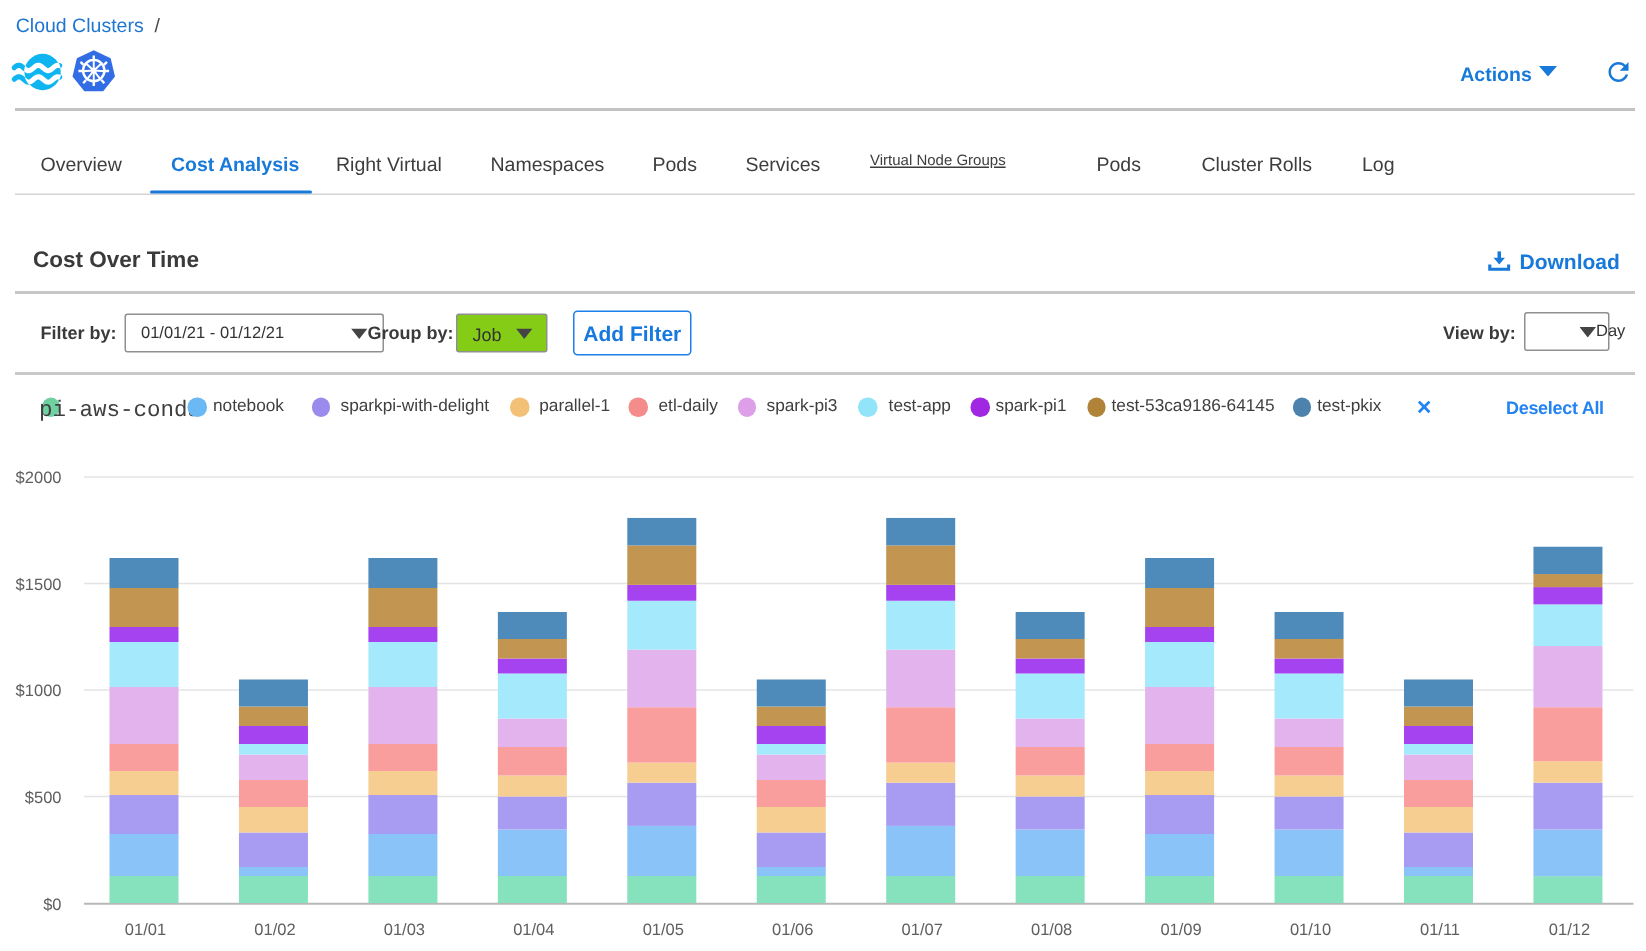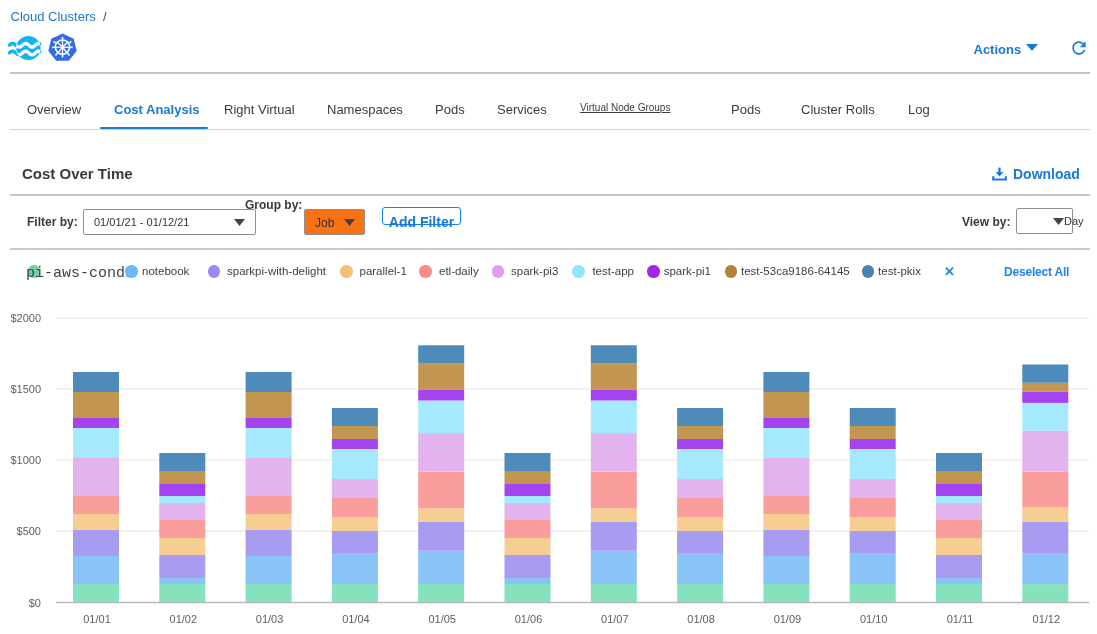--- a/index.html
+++ b/index.html
@@ -91,28 +91,28 @@
   <div class="abs" style="left:1013px; top:166px; font-size:14px; font-weight:bold; color:#1779d9;">Download</div>
   <div class="abs" style="left:10px; top:194px; width:1080px; height:1.5px; background:#c6c6c6;"></div>
 
   <div class="abs" style="left:27px; top:215px; font-size:12px; font-weight:bold; color:#3a3a3a;">Filter by:</div>
   <div class="abs" style="left:83px; top:209px; width:173px; height:26px; border:1px solid #8f8f8f; border-radius:2px; background:#fff;">
     <div class="abs" style="left:10px; top:6px; font-size:11px; color:#333;">01/01/21 - 01/12/21</div>
     <svg class="abs" style="right:10px; top:9px;" width="11" height="7" viewBox="0 0 11 7">
         <polygon points="0,0 11,0 5.5,7" fill="#444"></polygon>
       </svg>
   </div>
-  <div class="abs" style="left:245px; top:198px; font-size:12px; font-weight:bold; color:#3a3a3a;">Group by:</div>
-  <div class="abs" style="left:304px; top:209px; width:61px; height:26px; border:1px solid #8f8f8f; border-radius:2px; background:#f97316;">
+  <div class="abs" style="left:245px; top:215px; font-size:12px; font-weight:bold; color:#3a3a3a;">Group by:</div>
+  <div class="abs" style="left:304px; top:209px; width:61px; height:26px; border:1px solid #8f8f8f; border-radius:2px; background:#84cc16;">
     <div class="abs" style="left:10px; top:6px; font-size:12px; color:#333;">Job</div>
     <svg class="abs" style="right:9px; top:9px;" width="11" height="7" viewBox="0 0 11 7">
         <polygon points="0,0 11,0 5.5,7" fill="#444"></polygon>
       </svg>
   </div>
-  <div class="abs" style="left:382px; top:207px; width:79px; height:18px; border:1px solid #1a7fe8; border-radius:3px; background:#fff; text-align:center; line-height:28px; font-size:14px; font-weight:bold; color:#1779e0;">Add Filter</div>
+  <div class="abs" style="left:382px; top:207px; width:79px; height:30px; border:1px solid #1a7fe8; border-radius:3px; background:#fff; text-align:center; line-height:28px; font-size:14px; font-weight:bold; color:#1779e0;">Add Filter</div>
   <div class="abs" style="left:962px; top:215px; font-size:12px; font-weight:bold; color:#3a3a3a;">View by:</div>
   <div class="abs" style="left:1016px; top:208px; width:57px; height:26px; border:1px solid #8f8f8f; border-radius:2px; background:#fff;">
     <div class="abs" style="left:12px; top:6px; font-size:11px; color:#333;padding-left:35px;">Day</div>
     <svg class="abs" style="right:8px; top:9px;" width="11" height="7" viewBox="0 0 11 7">
         <polygon points="0,0 11,0 5.5,7" fill="#444"></polygon>
       </svg>
   </div>
   <div class="abs" style="left:10px; top:248px; width:1080px; height:1.5px; background:#c9c9c9;"></div>
 
   <div class="abs" style="left:27.5px; top:265px; width:12.5px; height:12.5px; border-radius:50%; background:#6FD0A0;"></div>

